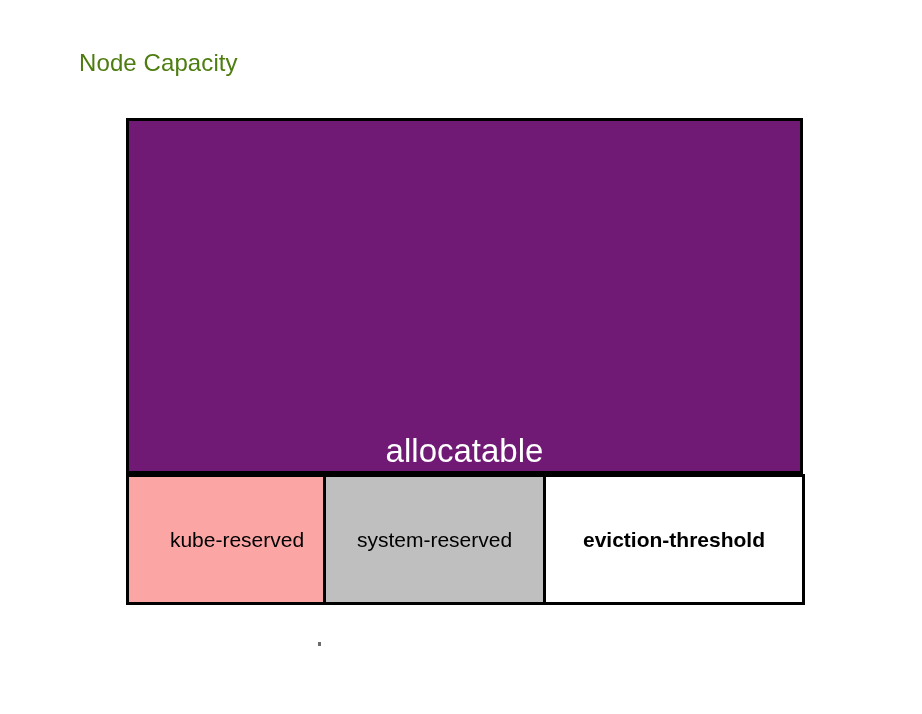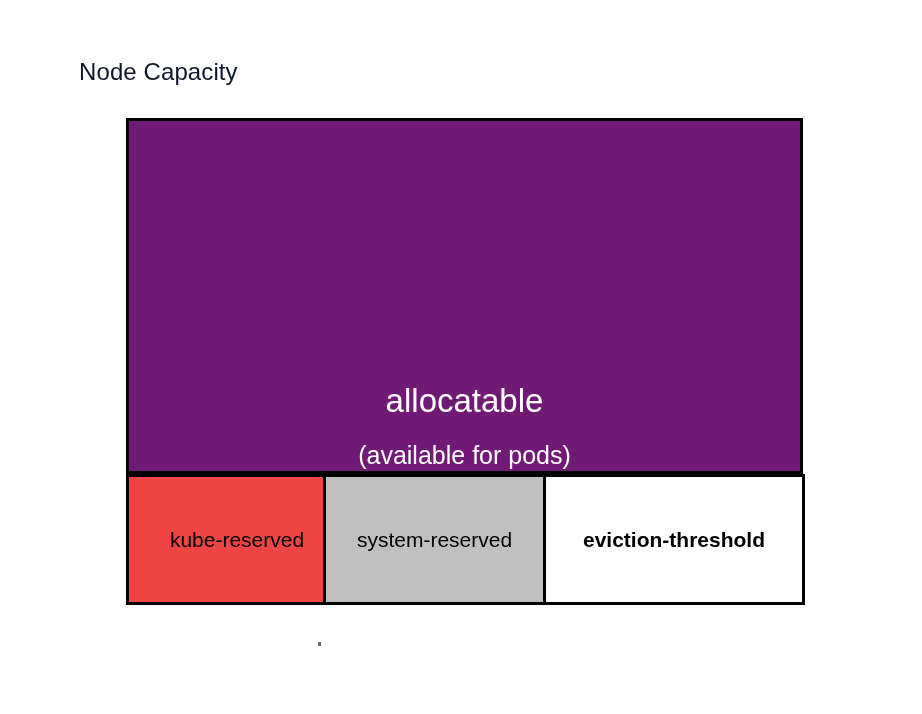--- a/index.html
+++ b/index.html
@@ -22,24 +22,24 @@
     left: 0;
     top: 0;
     width: 922px;
     height: 714px;
   }
 
   
   #diagram-title {
     position: absolute;
     left: 79px;
-    top: 57px;
+    top: 48px;
     font-size: 24px;
     line-height: 30px;
-    color: #0f172a;
+    color: #4d7c0f;
     white-space: nowrap;
     letter-spacing: 0.1px;
   }
 
   
   #allocatable-block {
     position: absolute;
     left: 126px;
     top: 118px;
     width: 677px;
@@ -88,21 +88,21 @@
     line-height: 26px;
     color: #000000;
     white-space: nowrap;
     height: 100%;
   }
   .reserved-cell + .reserved-cell {
     border-left: 3px solid #000000;
   }
   #cell-kube-reserved {
     width: 194px;
-    background: #ef4444;
+    background: #fca5a5;
     padding-left: 22px;
   }
   #cell-system-reserved {
     width: 220px;
     background: #bfbfbf;
     text-align: center;
   }
   #cell-eviction-threshold {
     flex: 1 1 auto;
     background: #ffffff;
@@ -121,21 +121,20 @@
 </style>
 </head>
 <body>
 
 <div id="diagram-canvas">
 
   <div id="diagram-title">Node Capacity</div>
 
   <div id="allocatable-block">
     <div id="allocatable-label">allocatable</div>
-    <div id="allocatable-sublabel">(available for pods)</div>
   </div>
 
   <div id="reserved-row">
     <div class="reserved-cell" id="cell-kube-reserved">
       <span>kube-reserved</span>
     </div>
     <div class="reserved-cell" id="cell-system-reserved">
       <span>system-reserved</span>
     </div>
     <div class="reserved-cell" id="cell-eviction-threshold">

